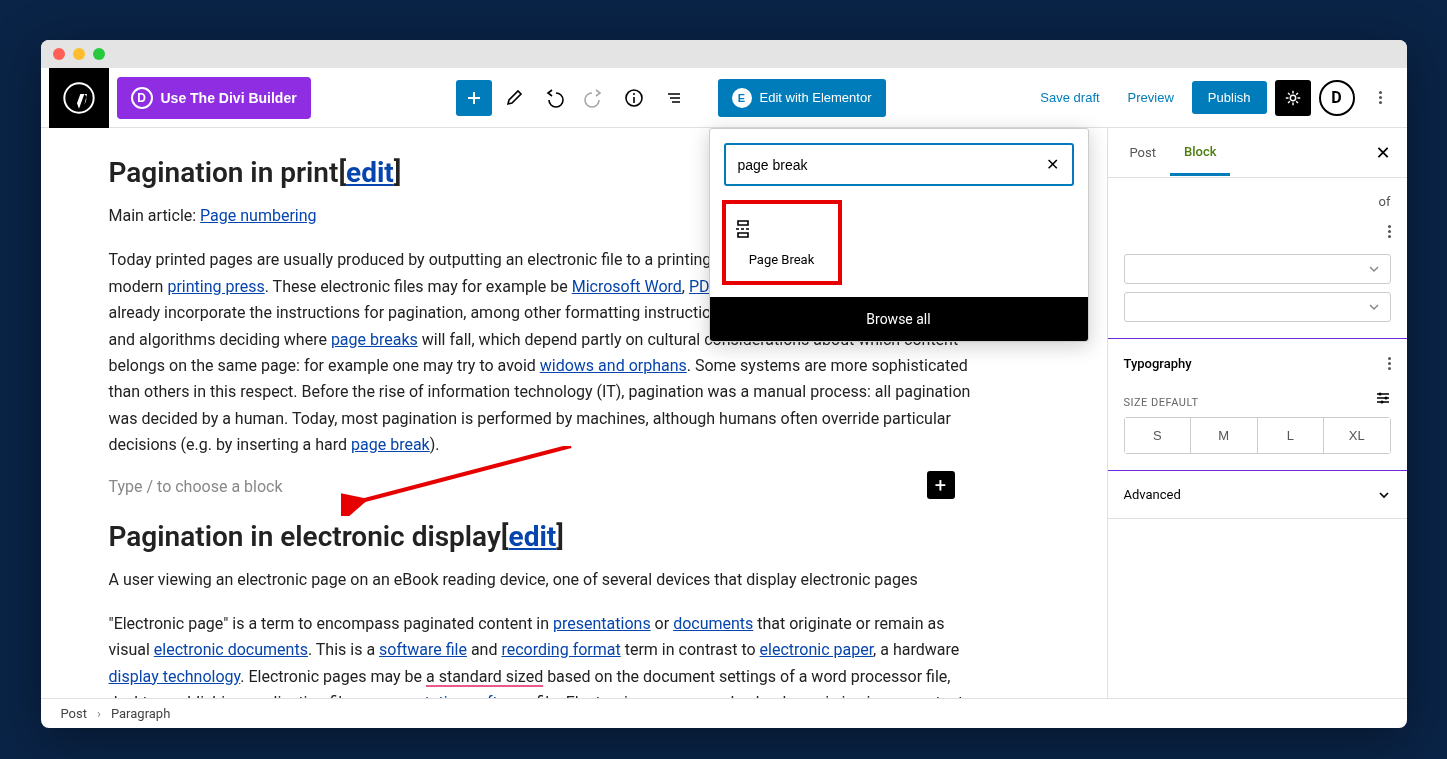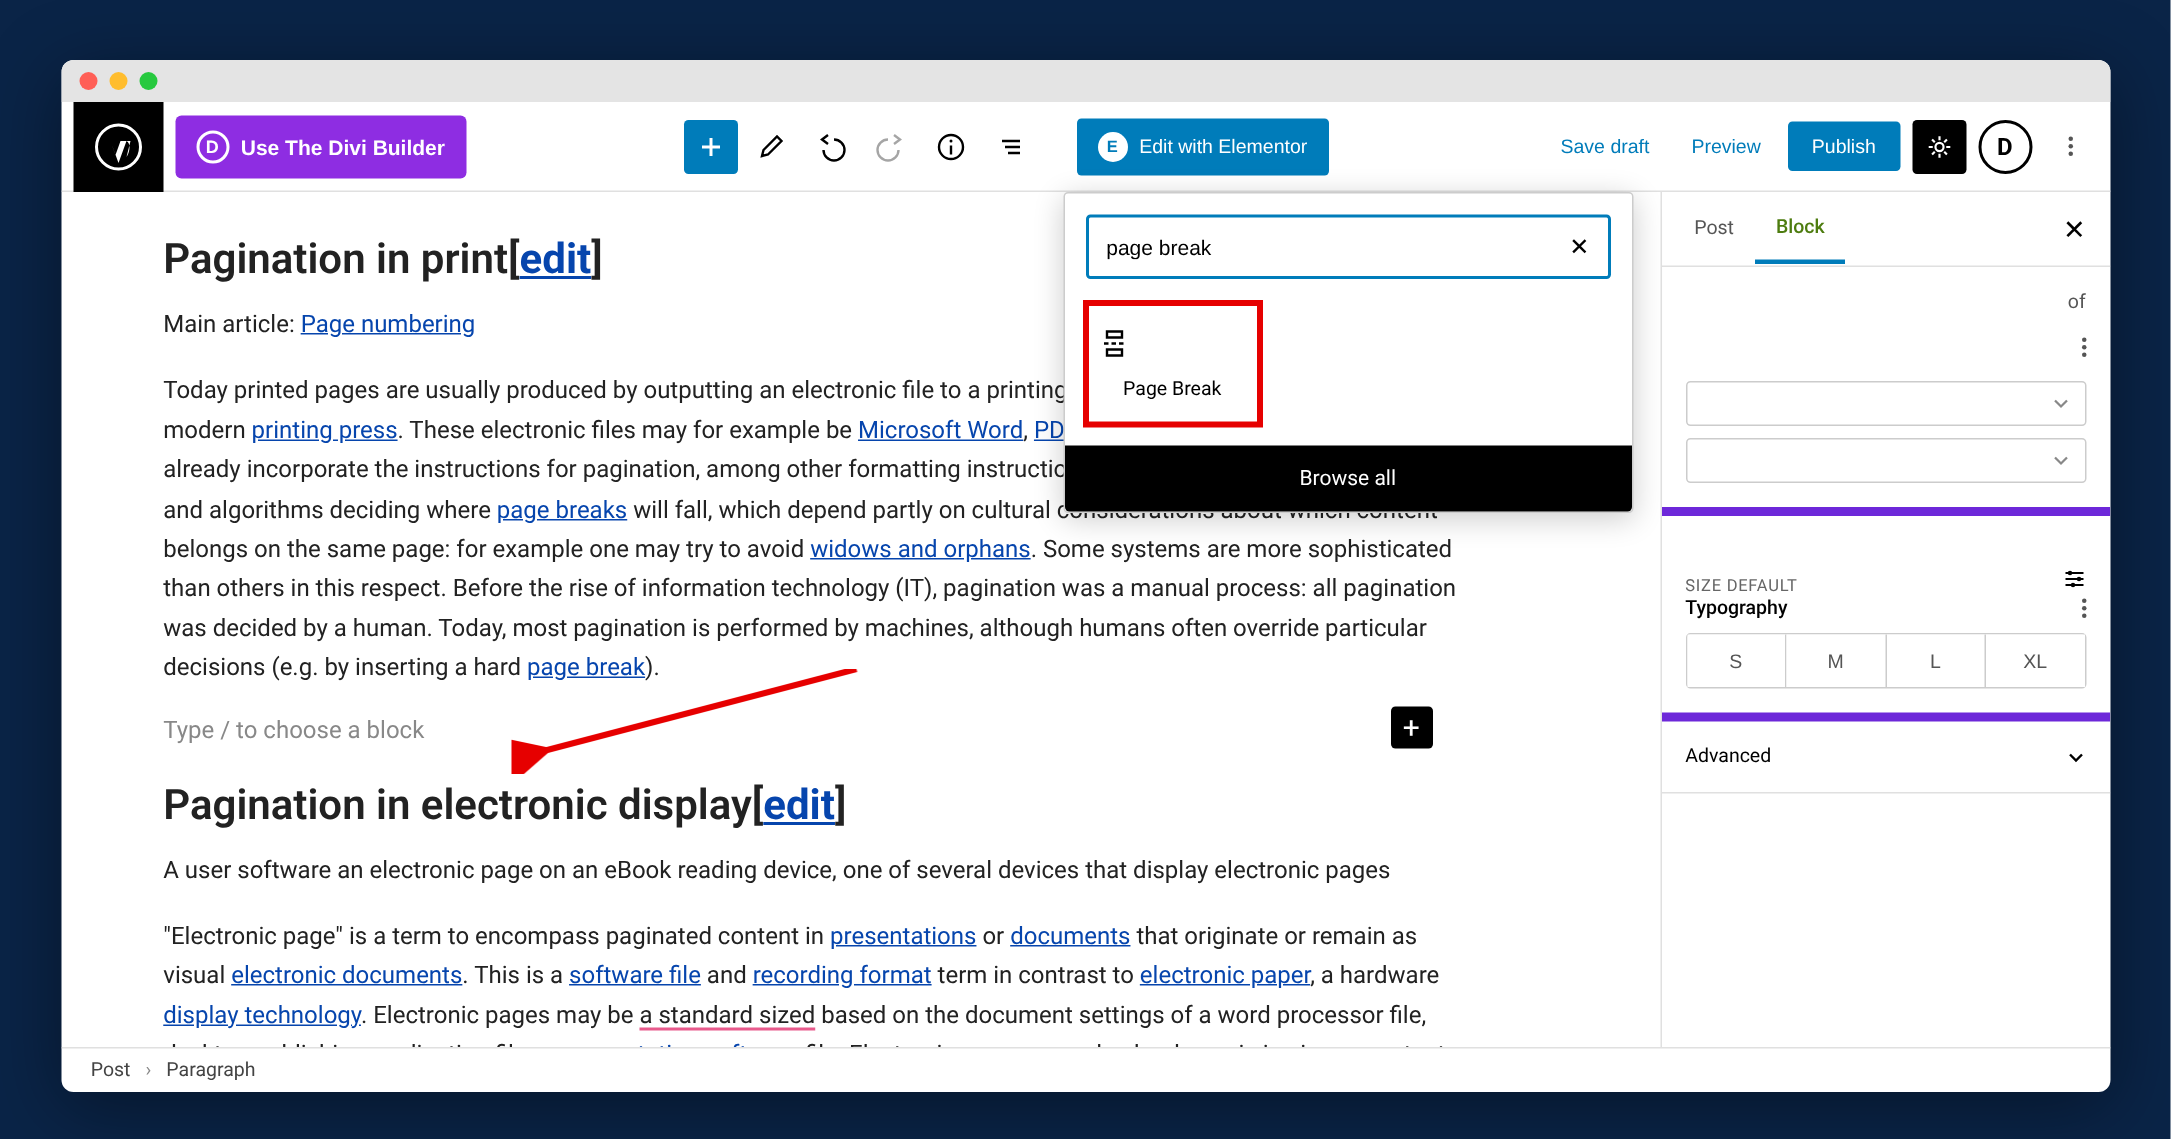--- a/index.html
+++ b/index.html
@@ -36,21 +36,21 @@
   .red-underline { text-decoration: underline; text-decoration-color:#e85a8c; text-decoration-thickness:2px; text-underline-offset:3px; }
   .add-block-row { position:relative; }
   .plus-square { position:absolute; right:26px; top:-6px; width:28px; height:28px; background:#000; color:#fff; display:flex; align-items:center; justify-content:center; font-size:20px; border-radius:3px; cursor:pointer; }
   .footer { height:30px; border-top:1px solid #e0e0e0; display:flex; align-items:center; padding:0 20px; font-size:13px; color:#444; }
   .footer .chev { margin:0 10px; color:#888; }
   .sidebar { width:300px; border-left:1px solid #e0e0e0; overflow-y:auto; font-size:13px; }
   .sb-tabs { display:flex; align-items:center; border-bottom:1px solid #e0e0e0; padding:0 8px; height:50px; }
   .sb-tab { padding:14px 14px; color:#555; cursor:pointer; }
   .sb-tab.active { color:#4d7c0f; border-bottom:3px solid #007cba; font-weight:500; }
   .sb-close { margin-left:auto; font-size:18px; padding:8px; cursor:pointer; }
-  .sb-section { border-bottom:6px solid #6d28d9; padding:16px; }
+  .sb-section { border-bottom:1px solid #6d28d9; padding:16px; }
   .sb-row { display:flex; align-items:center; justify-content:space-between; }
   .sb-label { font-weight:500; }
   .sb-default { color:#666; font-size:11px; letter-spacing:.5px; margin-top:10px; }
   .size-btns { display:flex; border:1px solid #ccc; border-radius:3px; margin-top:8px; }
   .size-btns button { flex:1; background:#fff; border:none; border-right:1px solid #ccc; padding:10px 0; font-size:13px; cursor:pointer; color:#555; }
   .size-btns button:last-child { border-right:none; }
   .sb-select { width:100%; border:1px solid #ccc; border-radius:3px; padding:8px 10px; margin-top:8px; display:flex; align-items:center; justify-content:space-between; font-size:14px; color:#888; }
   .sb-acc { padding:16px; display:flex; justify-content:space-between; align-items:center; cursor:pointer; border-bottom:1px solid #e0e0e0; }
   
   .popover { position:absolute; right:318px; top:88px; width:380px; background:#fff; border:1px solid #ccc; box-shadow:0 4px 20px rgba(0,0,0,.2); border-radius:3px; z-index:50; }
@@ -158,21 +158,21 @@
             <h2><span>Pagination in print</span><span>[</span><a href="#" class="editlink">edit</a><span>]</span></h2>
             <p><span>Main article: </span><a href="#">Page numbering</a></p>
             <p>
               <span>Today printed pages are usually produced by outputting an electronic file to a printing device, such as a </span><a href="#">desktop printer</a><span> or a modern </span><a href="#">printing press</a><span>. These electronic files may for example be </span><a href="#">Microsoft Word</a><span>, </span><a href="#">PDF</a><span class="red-underline"> or </span><a href="#">QXD</a><span> files. They will usually already incorporate the instructions for pagination, among other formatting instructions. Pagination encompasses rules and algorithms deciding where </span><a href="#">page breaks</a><span> will fall, which depend partly on cultural considerations about which content belongs on the same page: for example one may try to avoid </span><a href="#">widows and orphans</a><span>. Some systems are more sophisticated than others in this respect. Before the rise of information technology (IT), pagination was a manual process: all pagination was decided by a human. Today, most pagination is performed by machines, although humans often override particular decisions (e.g. by inserting a hard </span><a href="#">page break</a><span>).</span>
             </p>
             <div class="add-block-row">
               <div class="placeholder">Type / to choose a block</div>
               <div class="plus-square">+</div>
             </div>
             <h2><span>Pagination in electronic display</span><span>[</span><a href="#" class="editlink">edit</a><span>]</span></h2>
-            <p>A user software an electronic page on an eBook reading device, one of several devices that display electronic pages</p>
+            <p>A user viewing an electronic page on an eBook reading device, one of several devices that display electronic pages</p>
             <p>
               <span>"Electronic page" is a term to encompass paginated content in </span><a href="#">presentations</a><span> or </span><a href="#">documents</a><span> that originate or remain as visual </span><a href="#">electronic documents</a><span>. This is a </span><a href="#">software file</a><span> and </span><a href="#">recording format</a><span> term in contrast to </span><a href="#">electronic paper</a><span>, a hardware </span><a href="#">display technology</a><span>. Electronic pages may be </span><span class="red-underline">a standard sized</span><span> based on the document settings of a word processor file, desktop publishing application file, or </span><a href="#">presentation software</a><span> file. Electronic pages may also be dynamic in size or content such as in the case of </span>
             </p>
           </div>
         </div>
 
         <svg class="arrow" viewBox="0 0 240 70">
           <defs>
               <marker id="ah" markerWidth="12" markerHeight="12" refX="2" refY="5" orient="auto">
                 <path d="M10 0 L0 5 L10 10 z" fill="#e60000"></path>
@@ -206,37 +206,37 @@
                 <path d="M2 4l4 4 4-4" fill="none" stroke="#888" stroke-width="1.5"></path>
               </svg>
             </div>
           <div class="sb-select" style="justify-content:flex-end">
               <svg width="12" height="12" viewBox="0 0 12 12">
                 <path d="M2 4l4 4 4-4" fill="none" stroke="#888" stroke-width="1.5"></path>
               </svg>
             </div>
         </div>
         <div class="sb-section">
+          <div class="sb-row">
+            <span class="sb-label">Typography</span>
+            <span class="dots-v">
+                <span></span>
+                <span></span>
+                <span></span>
+              </span>
+          </div>
           <div class="sb-row" style="margin-top:14px">
             <div class="sb-default"><span>SIZE</span> <span>DEFAULT</span></div>
             <svg width="16" height="14" viewBox="0 0 16 14">
                 <path d="M2 3h12M2 7h12M2 11h12" stroke="#000" stroke-width="1.3"></path>
                 <circle cx="5" cy="3" r="1.5" fill="#000"></circle>
                 <circle cx="11" cy="7" r="1.5" fill="#000"></circle>
                 <circle cx="7" cy="11" r="1.5" fill="#000"></circle>
               </svg>
           </div>
-          <div class="sb-row">
-            <span class="sb-label">Typography</span>
-            <span class="dots-v">
-                <span></span>
-                <span></span>
-                <span></span>
-              </span>
-          </div>
           <div class="size-btns">
             <button>S</button>
             <button>M</button>
             <button>L</button>
             <button>XL</button>
           </div>
         </div>
         <div class="sb-acc">
           <span>Advanced</span>
           <svg width="14" height="14" viewBox="0 0 14 14">

